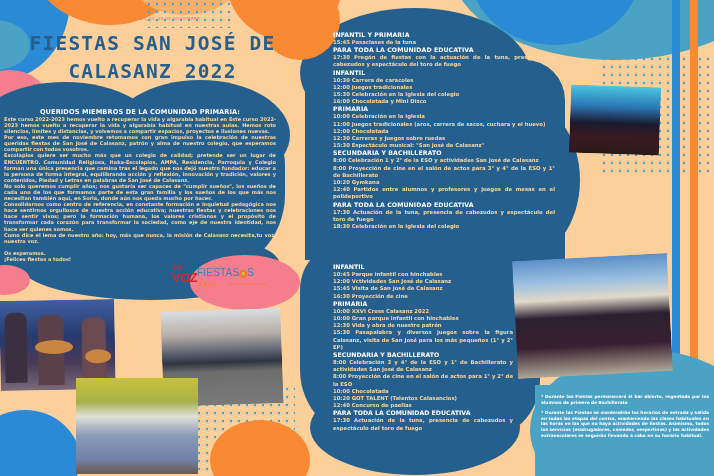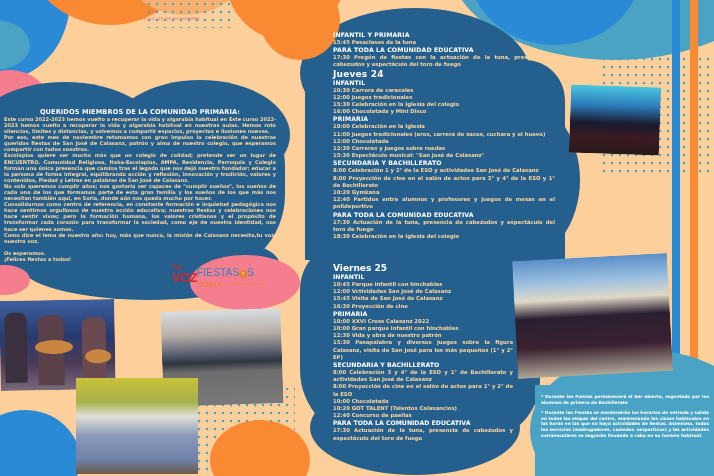--- a/index.html
+++ b/index.html
@@ -100,20 +100,22 @@
   </div>
   <div class="photo" style="left:570px; top:86px; width:90px; height:68px; transform:rotate(2deg);">
     <div class="ph-fill" style="background:linear-gradient(180deg,#4ac6e0 0%,#2b78b6 30%,#1a1a2e 55%,#3a1a22 75%,#2a1a1a 100%);"></div>
   </div>
   <div class="photo" style="left:515px; top:257px; width:155px; height:118px; transform:rotate(-3deg);">
     <div class="ph-fill" style="background:linear-gradient(180deg,#5b8fc9 0%,#9cc0e0 20%,#e0d8c8 35%,#2a2030 50%,#3a2030 75%,#b0a898 100%);"></div>
   </div>
 
   <div class="subtitle-date">23, 24, 25 DE NOVIEMBRE</div>
   <div class="title">
+    <div>FIESTAS SAN JOSÉ DE</div>
+    <div>CALASANZ 2022</div>
   </div>
 
   <div class="letter">
     <h2>QUERIDOS MIEMBROS DE LA COMUNIDAD PRIMARIA:</h2>
     <p>Este curso 2022-2023 hemos vuelto a recuperar la vida y algarabía habitual en Este curso 2022-2023 hemos vuelto a recuperar la vida y algarabía habitual en nuestras aulas. Hemos roto silencios, límites y distancias, y volvemos a compartir espacios, proyectos e ilusiones nuevas.</p>
     <p>Por eso, este mes de noviembre retomamos con gran impulso la celebración de nuestras queridas fiestas de San José de Calasanz, patrón y alma de nuestro colegio, que esperamos compartir con todos vosotros.</p>
     <p>Escolapios quiere ser mucho más que un colegio de calidad; pretende ser un lugar de ENCUENTRO. Comunidad Religiosa, Itaka-Escolapios, AMPA, Residencia, Parroquia y Colegio forman una única presencia que camina tras el legado que nos dejó nuestro fundador: educar a la persona de forma integral, equilibrando acción y reflexión, innovación y tradición, valores y contenidos, Piedad y Letras en palabras de San José de Calasanz.</p>
     <p>No solo queremos cumplir años; nos gustaría ser capaces de "cumplir sueños", los sueños de cada uno de los que formamos parte de esta gran familia y los sueños de los que más nos necesitan también aquí, en Soria, donde aún nos queda mucho por hacer.</p>
     <p>Consolidarnos como centro de referencia, en constante formación e inquietud pedagógica nos hace sentirnos orgullosos de nuestra acción educativa; nuestras fiestas y celebraciones nos hace sentir vivos; pero la formación humana, los valores cristianos y el propósito de transformar cada corazón para transformar la sociedad, como eje de nuestra identidad, nos hace ser quienes somos.</p>
     <p>Como dice el lema de nuestro año: hoy, más que nunca, la misión de Calasanz necesita,tu voz, nuestra voz.</p>
@@ -121,31 +123,30 @@
     <p>Os esperamos.</p>
     <p>¡Felices fiestas a todos!</p>
   </div>
 
   <div class="logo">
     <div class="tv">
       <span class="tu">TU</span>
       <span class="voz">VOZ</span>
     </div>
     <div class="esc"><span>FIESTAS</span><span class="badge">O</span><span>S</span></div>
-    <div class="soria">SORIA</div>
+    <div class="soria">XXVI</div>
     <div class="small">Colegio Nuestra Señora del Pilar</div>
   </div>
 
   <div class="schedule">
     <div class="sec">INFANTIL Y PRIMARIA</div>
     <div class="item">15:45 Pasaclases de la tuna</div>
     <div class="sec">PARA TODA LA COMUNIDAD EDUCATIVA</div>
     <div class="item">17:30 Pregón de fiestas con la actuación de la tuna, presencia de cabezudos y espectáculo del toro de fuego</div>
 
-    <div class="day">Jueves 24</div>
     <div class="sec">INFANTIL</div>
     <div class="item">10:30 Carrera de caracoles</div>
     <div class="item">12:00 Juegos tradicionales</div>
     <div class="item">15:30 Celebración en la Iglesia del colegio</div>
     <div class="item">16:00 Chocolatada y Mini Disco</div>
     <div class="sec">PRIMARIA</div>
     <div class="item">10:00 Celebración en la Iglesia</div>
     <div class="item">11:00 Juegos tradicionales (aros, carrera de sacos, cuchara y el huevo)</div>
     <div class="item">12:00 Chocolatada</div>
     <div class="item">12:30 Carreras y juegos sobre ruedas</div>
@@ -154,21 +155,20 @@
     <div class="item">8:00 Celebración 1 y 2° de la ESO y actividades San José de Calasanz</div>
     <div class="item">8:00 Proyección de cine en el salón de actos para 3° y 4° de la ESO y 1° de Bachillerato</div>
     <div class="item">10:20 Gymkana</div>
     <div class="item">12:40 Partidos entre alumnos y profesores y juegos de mesas en el polideportivo</div>
     <div class="sec">PARA TODA LA COMUNIDAD EDUCATIVA</div>
     <div class="item">17:30 Actuación de la tuna, presencia de cabezudos y espectáculo del toro de fuego</div>
     <div class="item">18:30 Celebración en la Iglesia del colegio</div>
   </div>
 
   <div class="col2">
-    <div class="day">Viernes 25</div>
     <div class="sec">INFANTIL</div>
     <div class="item">10:45 Parque infantil con hinchables</div>
     <div class="item">12:00 Vctividades San José de Calasanz</div>
     <div class="item">15:45 Visita de San José de Calasanz</div>
     <div class="item">16:30 Proyección de cine</div>
     <div class="sec">PRIMARIA</div>
     <div class="item">10:00 XXVI Cross Calasanz 2022</div>
     <div class="item">10:00 Gran parque infantil con hinchables</div>
     <div class="item">12:30 Vida y obra de nuestro patrón</div>
     <div class="item narrow">15:30 Pasapalabra y diversos juegos sobre la figura Calasanz, visita de San José para los más pequeños (1° y 2° EP)</div>

